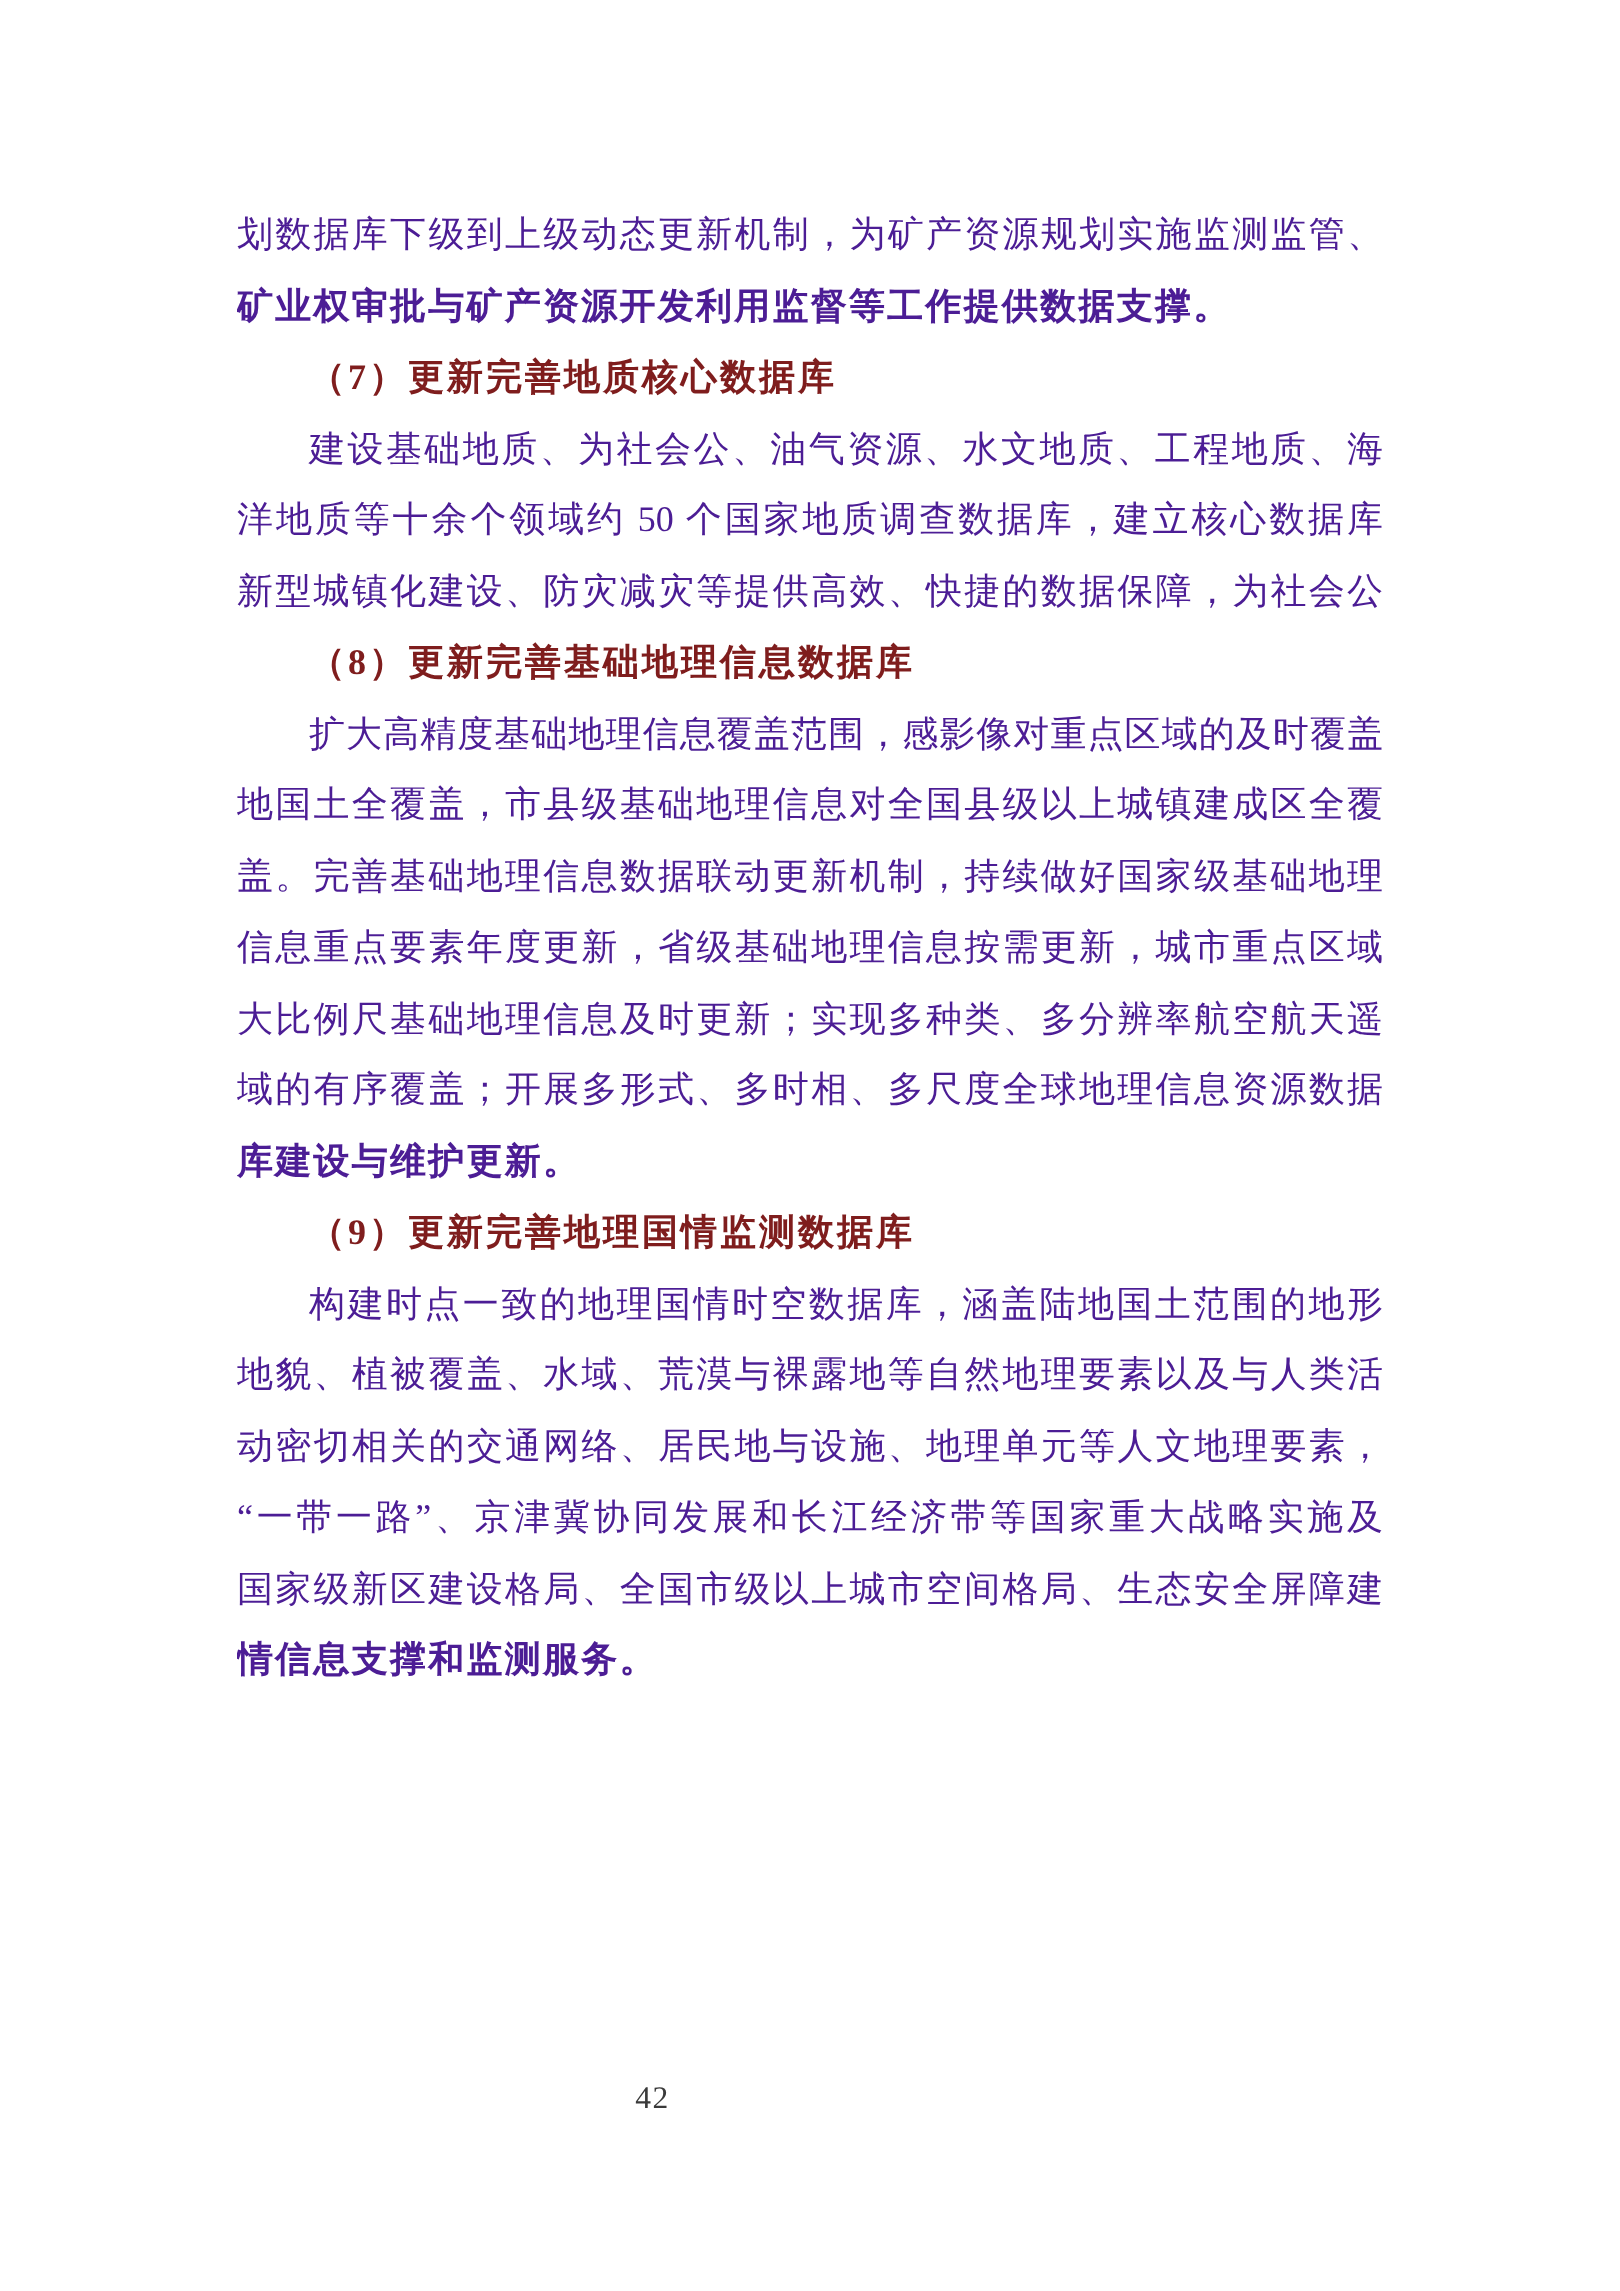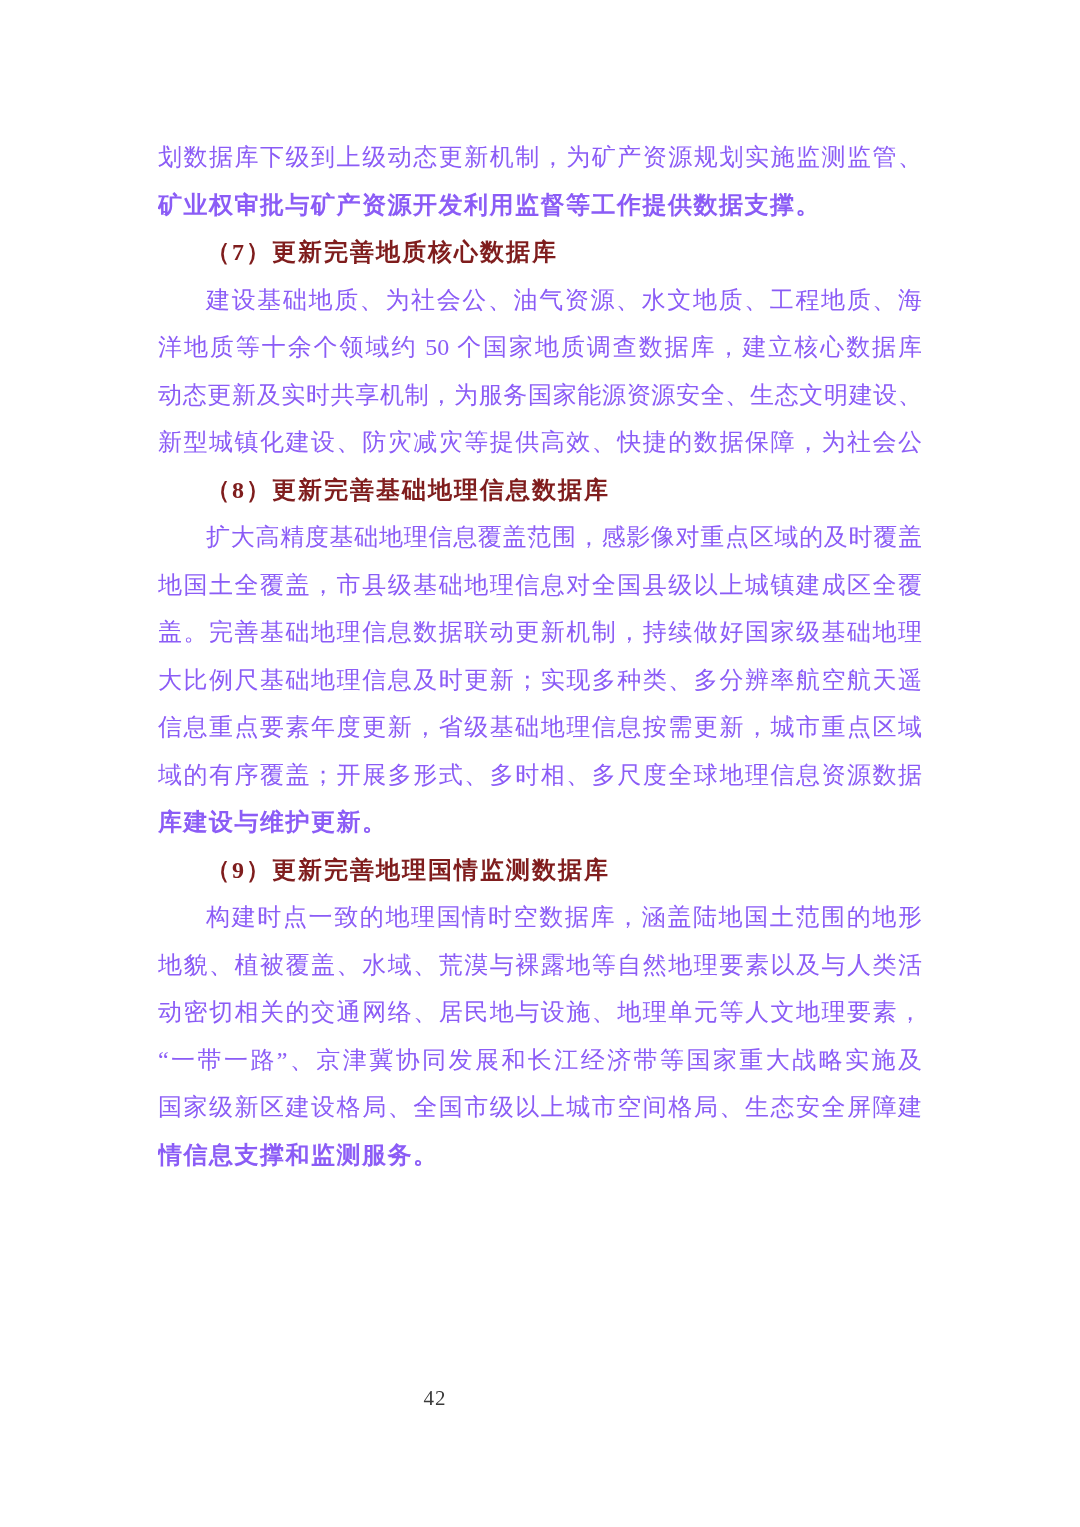--- a/index.html
+++ b/index.html
@@ -17,21 +17,21 @@
   }
   .page-body {
     position: absolute;
     left: 158px; top: 134px;
     width: 764px;
   }
   .line {
     height: 47.5px;
     line-height: 47.5px;
     font-size: 24px;
-    color: #8b5cf6;
+    color: #4c1d95;
     text-align: justify;
     text-align-last: justify;
     overflow: hidden;
   }
   .line.ind { text-indent: 48px; }
   .line.end {
     text-align: left;
     text-align-last: left;
     letter-spacing: 1.5px;
     font-weight: bold;
@@ -60,28 +60,27 @@
 </head>
 <body>
 
 <div class="page">
   <div class="page-body">
       <div class="line">划数据库下级到上级动态更新机制，为矿产资源规划实施监测监管、</div>
       <div class="line end">矿业权审批与矿产资源开发利用监督等工作提供数据支撑。</div>
       <div class="line heading">（7）更新完善地质核心数据库</div>
       <div class="line ind">建设基础地质、为社会公、油气资源、水文地质、工程地质、海</div>
       <div class="line">洋地质等十余个领域约 50 个国家地质调查数据库，建立核心数据库</div>
-      <div class="line">动态更新及实时共享机制，为服务国家能源资源安全、生态文明建设、</div>
       <div class="line">新型城镇化建设、防灾减灾等提供高效、快捷的数据保障，为社会公</div>
       <div class="line heading">（8）更新完善基础地理信息数据库</div>
       <div class="line ind">扩大高精度基础地理信息覆盖范围，感影像对重点区域的及时覆盖</div>
       <div class="line">地国土全覆盖，市县级基础地理信息对全国县级以上城镇建成区全覆</div>
       <div class="line">盖。完善基础地理信息数据联动更新机制，持续做好国家级基础地理</div>
+      <div class="line">信息重点要素年度更新，省级基础地理信息按需更新，城市重点区域</div>
       <div class="line">大比例尺基础地理信息及时更新；实现多种类、多分辨率航空航天遥</div>
-      <div class="line">信息重点要素年度更新，省级基础地理信息按需更新，城市重点区域</div>
       <div class="line">域的有序覆盖；开展多形式、多时相、多尺度全球地理信息资源数据</div>
       <div class="line end">库建设与维护更新。</div>
       <div class="line heading">（9）更新完善地理国情监测数据库</div>
       <div class="line ind">构建时点一致的地理国情时空数据库，涵盖陆地国土范围的地形</div>
       <div class="line">地貌、植被覆盖、水域、荒漠与裸露地等自然地理要素以及与人类活</div>
       <div class="line">动密切相关的交通网络、居民地与设施、地理单元等人文地理要素，</div>
       <div class="line">“一带一路”、京津冀协同发展和长江经济带等国家重大战略实施及</div>
       <div class="line">国家级新区建设格局、全国市级以上城市空间格局、生态安全屏障建</div>
       <div class="line end">情信息支撑和监测服务。</div>
     </div>

